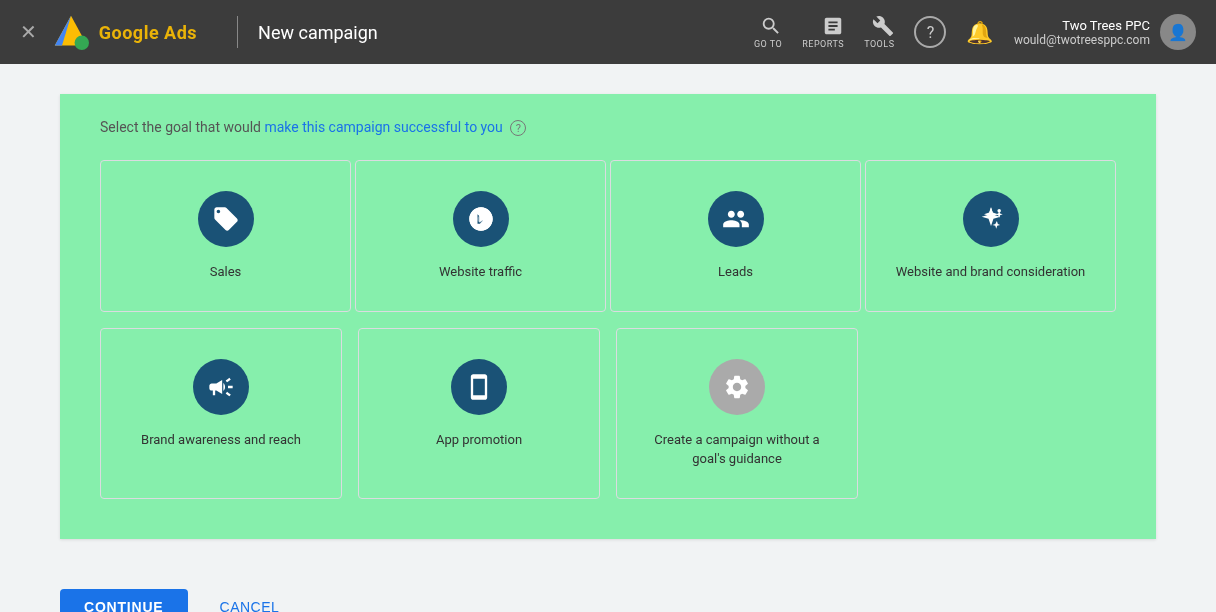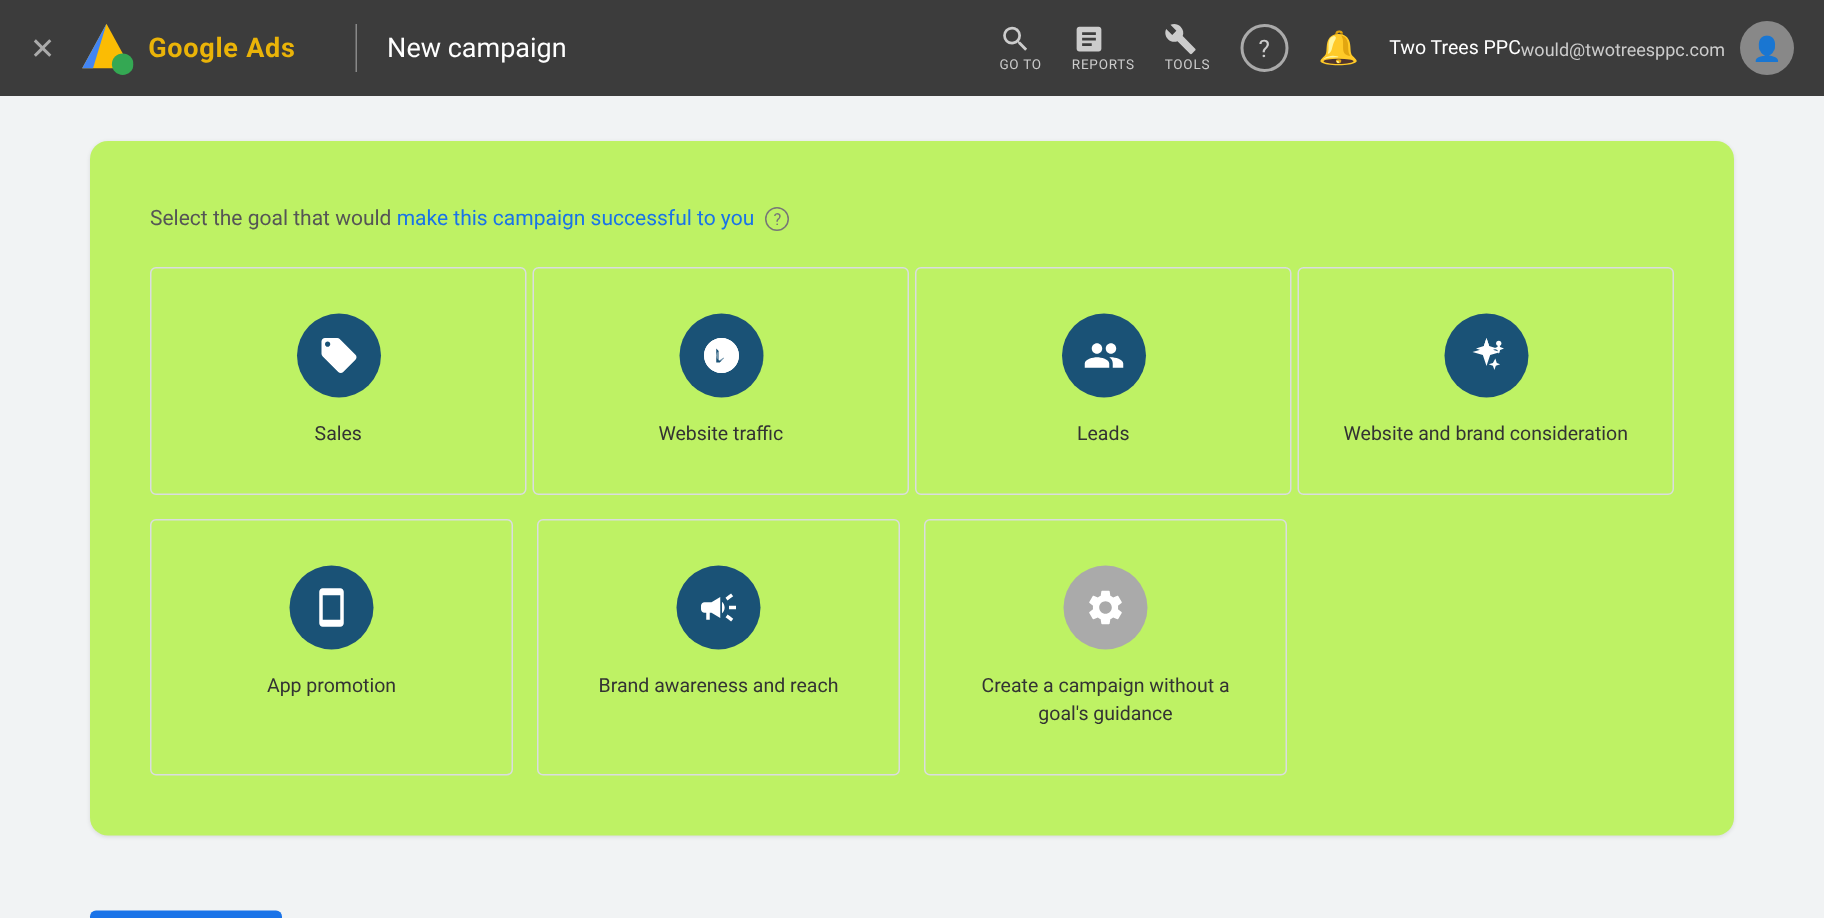--- a/index.html
+++ b/index.html
@@ -55,21 +55,21 @@
     }
     .header-spacer { flex: 1; }
     .header-icons {
       display: flex;
       align-items: center;
       gap: 20px;
     }
     .header-icon-group {
       display: flex;
       flex-direction: column;
-      align-items: flex-start;
+      align-items: flex-end;
       cursor: pointer;
       color: #ccc;
     }
     .header-icon-group svg {
       width: 22px;
       height: 22px;
       fill: #ccc;
     }
     .header-icon-label {
       font-size: 9px;
@@ -95,21 +95,21 @@
       cursor: pointer;
     }
     .header-user {
       display: flex;
       align-items: center;
       gap: 10px;
       cursor: pointer;
     }
     .header-user-info {
       display: flex;
-      flex-direction: row;
+      flex-direction: column;
       align-items: flex-end;
     }
     .header-user-name {
       font-size: 13px;
       color: white;
     }
     .header-user-email {
       font-size: 12px;
       color: #ccc;
     }
@@ -124,23 +124,23 @@
       justify-content: center;
       font-size: 16px;
       color: white;
     }
 
     
     .main-content {
       padding: 30px 60px;
     }
     .card {
-      background: #bef264;
-      border-radius: 12px;
-      padding: 44px 40px 40px;
+      background: #86efac;
+      border-radius: 0;
+      padding: 25px 40px 40px;
       box-shadow: 0 1px 3px rgba(0,0,0,0.1);
     }
     .goal-prompt {
       font-size: 14px;
       color: #555;
       margin-bottom: 24px;
     }
     .goal-prompt span.highlight {
       color: #1a73e8;
     }
@@ -339,33 +339,33 @@
         </div>
         <span class="goal-label">Website and brand consideration</span>
       </div>
     </div>
 
     <div class="goal-grid-row2">
 
       <div class="goal-card">
         <div class="goal-icon-circle">
           <svg viewBox="0 0 24 24">
+            <path d="M18 11v2h4v-2h-4zm-2 6.61c.96.71 2.21 1.65 3.2 2.39.4-.53.8-1.07 1.2-1.6-.99-.74-2.24-1.68-3.2-2.4-.4.54-.8 1.08-1.2 1.61zM20.4 5.6C20 5.07 19.6 4.53 19.2 4c-.99.74-2.24 1.68-3.2 2.4.4.53.8 1.07 1.2 1.6.96-.72 2.21-1.65 3.2-2.4zM4 9c-1.1 0-2 .9-2 2v2c0 1.1.9 2 2 2h1v4h2v-4h1l5 3V6L8 9H4zm11.5 3c0-1.33-.58-2.53-1.5-3.35v6.69c.92-.81 1.5-2.01 1.5-3.34z"></path>
+          </svg>
+        </div>
+        <span class="goal-label">Brand awareness and reach</span>
+      </div>
+
+      <div class="goal-card">
+        <div class="goal-icon-circle">
+          <svg viewBox="0 0 24 24">
             <path d="M17 1.01L7 1c-1.1 0-2 .9-2 2v18c0 1.1.9 2 2 2h10c1.1 0 2-.9 2-2V3c0-1.1-.9-1.99-2-1.99zM17 19H7V5h10v14z"></path>
           </svg>
         </div>
         <span class="goal-label">App promotion</span>
-      </div>
-
-      <div class="goal-card">
-        <div class="goal-icon-circle">
-          <svg viewBox="0 0 24 24">
-            <path d="M18 11v2h4v-2h-4zm-2 6.61c.96.71 2.21 1.65 3.2 2.39.4-.53.8-1.07 1.2-1.6-.99-.74-2.24-1.68-3.2-2.4-.4.54-.8 1.08-1.2 1.61zM20.4 5.6C20 5.07 19.6 4.53 19.2 4c-.99.74-2.24 1.68-3.2 2.4.4.53.8 1.07 1.2 1.6.96-.72 2.21-1.65 3.2-2.4zM4 9c-1.1 0-2 .9-2 2v2c0 1.1.9 2 2 2h1v4h2v-4h1l5 3V6L8 9H4zm11.5 3c0-1.33-.58-2.53-1.5-3.35v6.69c.92-.81 1.5-2.01 1.5-3.34z"></path>
-          </svg>
-        </div>
-        <span class="goal-label">Brand awareness and reach</span>
       </div>
 
       <div class="goal-card">
         <div class="goal-icon-circle light">
           <svg viewBox="0 0 24 24">
             <path d="M19.14,12.94c0.04-0.3,0.06-0.61,0.06-0.94c0-0.32-0.02-0.64-0.07-0.94l2.03-1.58c0.18-0.14,0.23-0.41,0.12-0.61 l-1.92-3.32c-0.12-0.22-0.37-0.29-0.59-0.22l-2.39,0.96c-0.5-0.38-1.03-0.7-1.62-0.94L14.4,2.81c-0.04-0.24-0.24-0.41-0.48-0.41 h-3.84c-0.24,0-0.43,0.17-0.47,0.41L9.25,5.35C8.66,5.59,8.12,5.92,7.63,6.29L5.24,5.33c-0.22-0.08-0.47,0-0.59,0.22L2.74,8.87 C2.62,9.08,2.66,9.34,2.86,9.48l2.03,1.58C4.84,11.36,4.8,11.69,4.8,12s0.02,0.64,0.07,0.94l-2.03,1.58 c-0.18,0.14-0.23,0.41-0.12,0.61l1.92,3.32c0.12,0.22,0.37,0.29,0.59,0.22l2.39-0.96c0.5,0.38,1.03,0.7,1.62,0.94l0.36,2.54 c0.05,0.24,0.24,0.41,0.48,0.41h3.84c0.24,0,0.44-0.17,0.47-0.41l0.36-2.54c0.59-0.24,1.13-0.56,1.62-0.94l2.39,0.96 c0.22,0.08,0.47,0,0.59-0.22l1.92-3.32c0.12-0.22,0.07-0.47-0.12-0.61L19.14,12.94z M12,15.6c-1.98,0-3.6-1.62-3.6-3.6 s1.62-3.6,3.6-3.6s3.6,1.62,3.6,3.6S13.98,15.6,12,15.6z"></path>
           </svg>
         </div>
         <span class="goal-label">Create a campaign without a goal's guidance</span>
       </div>

